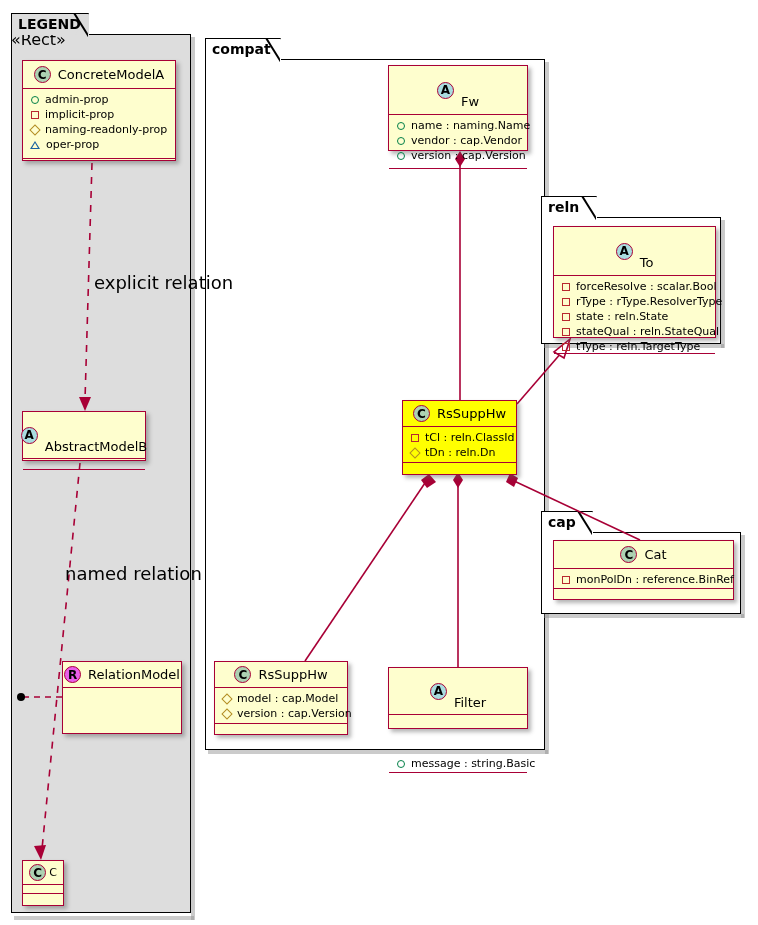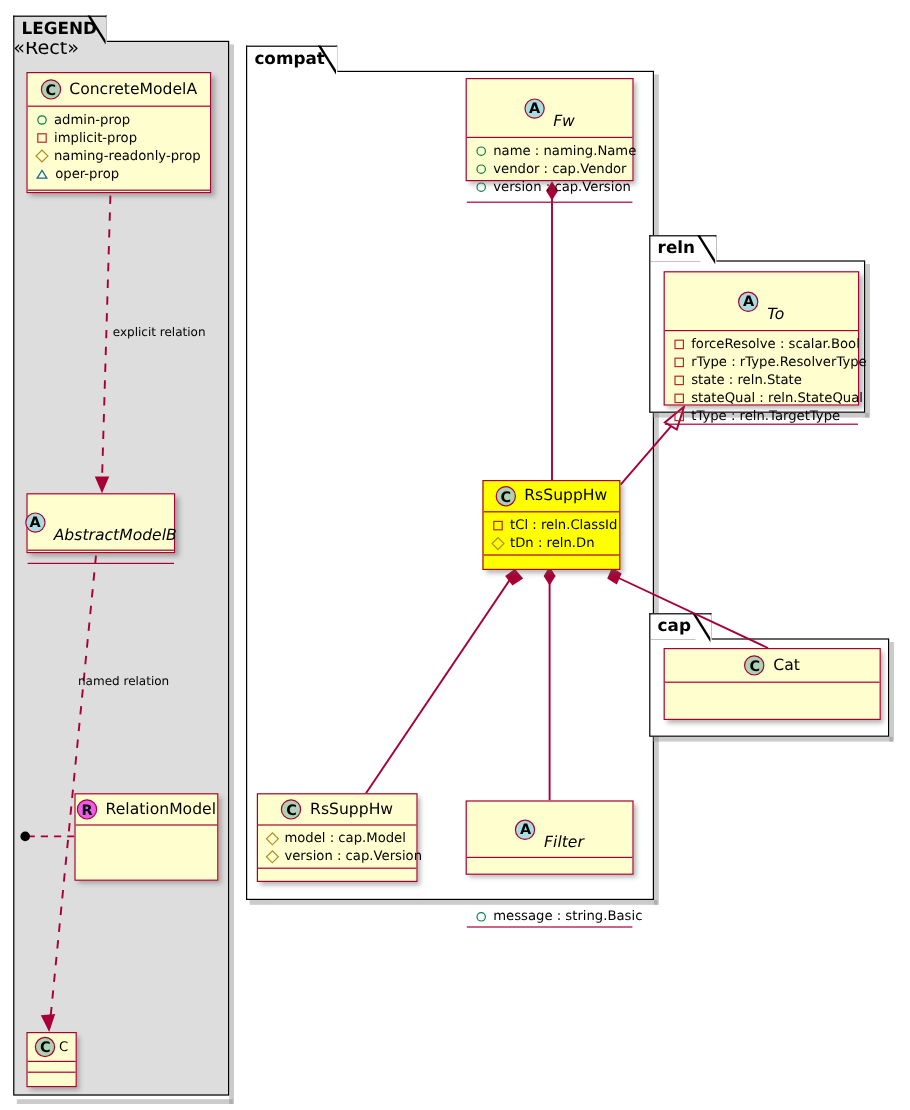--- a/index.html
+++ b/index.html
@@ -56,21 +56,21 @@
   }
   .cls.hl{background:#ffff00;}
   .cls .hdr{
     position:relative;box-sizing:border-box;
     padding:5px 10px 5px 10px;text-align:center;
     border-bottom:1.5px solid #a80036;
     font-size:13px;color:#000;white-space:nowrap;
     display:flex;align-items:center;justify-content:center;gap:7px;
   }
   .cls .hdr .nm{display:inline-block;}
-  .cls .hdr .nm.ital{font-style:italic;margin-top:23px;}
+  .cls .hdr .nm.ital{margin-top:23px;}
   .cls .attrs{
     box-sizing:border-box;padding:3px 6px 3px 7px;
     border-bottom:1.5px solid #a80036;
   }
   .cls .attr{
     display:flex;align-items:center;gap:6px;
     font-size:11px;color:#000;line-height:15px;white-space:nowrap;
   }
   .cls .meth{
     box-sizing:border-box;height:11px;
@@ -115,21 +115,21 @@
   }
   .vis.tri::before{
     content:"";position:absolute;left:-3.4px;top:2.6px;z-index:2;
     width:0;height:0;
     border-left:3.4px solid transparent;border-right:3.4px solid transparent;
     border-bottom:5.8px solid #fefece;
   }
 
   
   .elabel{
-    position:absolute;font-size:10px;color:#000;white-space:nowrap;z-index:6;
+    position:absolute;font-size:18px;color:#000;white-space:nowrap;z-index:6;
   }
 
   
   #wires{position:absolute;left:0;top:0;width:758px;height:925px;
          pointer-events:none;z-index:4;}
 </style>
 </head>
 <body>
 
 <div id="canvas">
@@ -331,20 +331,26 @@
     <div class="pkg-body" style="top:21px;width:200px;height:82px;"></div>
   </div>
   <div class="pkg-shadow" style="left:544px;top:614px;width:200px;height:4px;"></div>
   <div class="pkg-shadow" style="left:741px;top:535px;width:4px;height:83px;"></div>
 
   <div class="cls" style="left:553px;top:540px;width:181px;height:60px;">
     <div class="hdr">
       <span class="badge c">C</span>
       <span class="nm">Cat</span>
     </div>
+    <div class="attrs" style="height:20px;">
+      <div class="attr">
+        <span class="vis square"></span>
+        <span>monPolDn : reference.BinRef</span>
+      </div>
+    </div>
     <div class="meth"></div>
   </div>
 
   <svg id="wires">
 
     <g>
       <line x1="460" y1="162" x2="460" y2="400" stroke="#a80036" stroke-width="1.6"></line>
       <polygon points="460,151 465,159 460,167 455,159" fill="#a80036"></polygon>
     </g>
 

